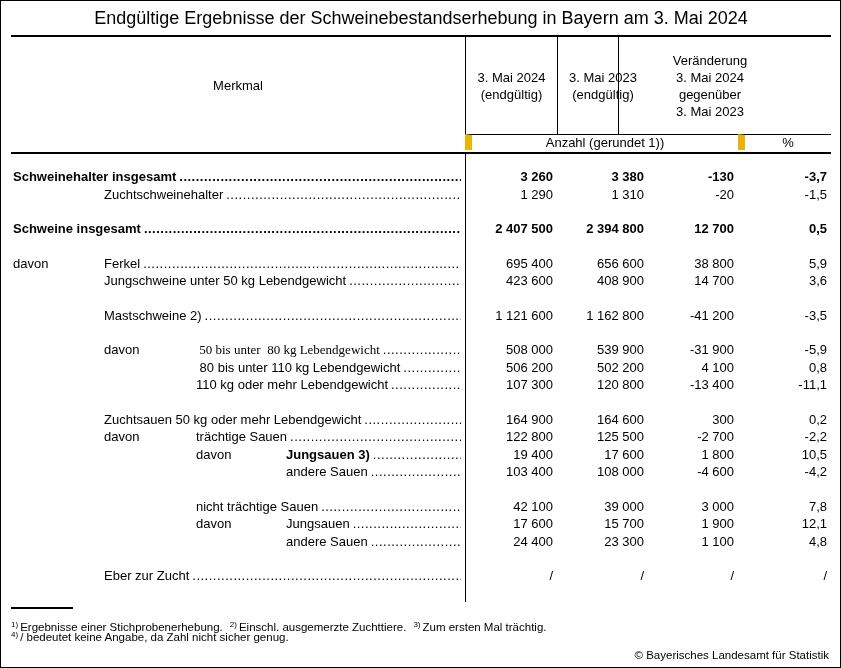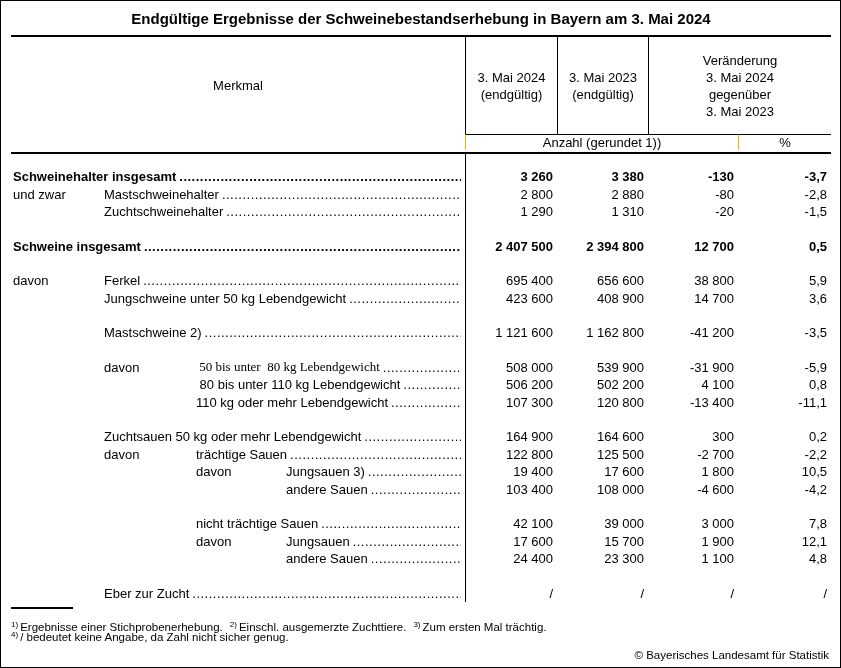--- a/index.html
+++ b/index.html
@@ -13,42 +13,42 @@
     background: #fff;
     border: 1px solid #000;
     overflow: hidden;
     font-size: 13px;
   }
 
   .page-title {
     position: absolute;
     left: 10px; top: 0; width: 820px; height: 34px;
     display: flex; align-items: center; justify-content: center;
-    font-weight: bold; font-size: 15px;
+    font-weight: normal; font-size: 18px;
   }
 
   .hline { position: absolute; left: 10px; width: 820px; background: #000; }
   .hline.top    { top: 34px;  height: 2px; }
   .hline.mid    { top: 151px; height: 2px; }
 
   
   .hcell {
     position: absolute; top: 36px; height: 97px;
     display: flex; align-items: center; justify-content: center;
     text-align: center; white-space: pre-line; line-height: 17px;
   }
   .hcell.merkmal { left: 10px;  width: 454px; text-align: right; }
   .hcell.c2024   { left: 464px; width: 92px;  border-left: 1px solid #000; }
   .hcell.c2023   { left: 556px; width: 91px;  border-left: 1px solid #000; }
-  .hcell.cchg    { left: 647px; width: 183px; border-left: 1px solid #000; }
+  .hcell.cchg    { left: 617px; width: 183px; border-left: 1px solid #000; }
 
   .subcell {
     position: absolute; top: 133px; height: 16px;
     display: flex; align-items: center; justify-content: center;
-    border-top: 1px solid #000; border-left: 1px solid #eab308;
+    border-top: 1px solid #000; border-left: 7px solid #eab308;
   }
   .subcell.anzahl { left: 464px; width: 273px; }
   .subcell.pct    { left: 737px; width: 93px; }
 
   
   .tbody {
     position: absolute; left: 10px; top: 153px; width: 820px; height: 448px;
     padding-top: 14px;
   }
   .tbody .vline {
@@ -129,31 +129,20 @@
           <span class="lbl" style="margin-left: 2px;">Schweinehalter insgesamt</span>
           <span class="leader"></span>
         </div>
         <div class="val v0">3 260</div>
         <div class="val v1">3 380</div>
         <div class="val v2">-130</div>
         <div class="val v3">-3,7</div>
       </div>
       <div class="row">
         <div class="label-cell">
-          <span class="prefix" style="left: 2px;">und zwar</span>
-          <span class="lbl" style="margin-left: 93px;">Mastschweinehalter</span>
-          <span class="leader"></span>
-        </div>
-        <div class="val v0">2 800</div>
-        <div class="val v1">2 880</div>
-        <div class="val v2">-80</div>
-        <div class="val v3">-2,8</div>
-      </div>
-      <div class="row">
-        <div class="label-cell">
           <span class="lbl" style="margin-left: 93px;">Zuchtschweinehalter</span>
           <span class="leader"></span>
         </div>
         <div class="val v0">1 290</div>
         <div class="val v1">1 310</div>
         <div class="val v2">-20</div>
         <div class="val v3">-1,5</div>
       </div>
       <div class="row bold gap">
         <div class="label-cell">
@@ -244,21 +233,21 @@
           <span class="leader"></span>
         </div>
         <div class="val v0">122 800</div>
         <div class="val v1">125 500</div>
         <div class="val v2">-2 700</div>
         <div class="val v3">-2,2</div>
       </div>
       <div class="row">
         <div class="label-cell">
           <span class="prefix" style="left: 185px;">davon</span>
-          <span class="lbl" style="margin-left: 275px;">Jungsauen 3)</span>
+          <span class="lbl" style="margin-left: 275px; font-weight: bold;">Jungsauen 3)</span>
           <span class="leader"></span>
         </div>
         <div class="val v0">19 400</div>
         <div class="val v1">17 600</div>
         <div class="val v2">1 800</div>
         <div class="val v3">10,5</div>
       </div>
       <div class="row">
         <div class="label-cell">
           <span class="lbl" style="margin-left: 275px;">andere Sauen</span>

